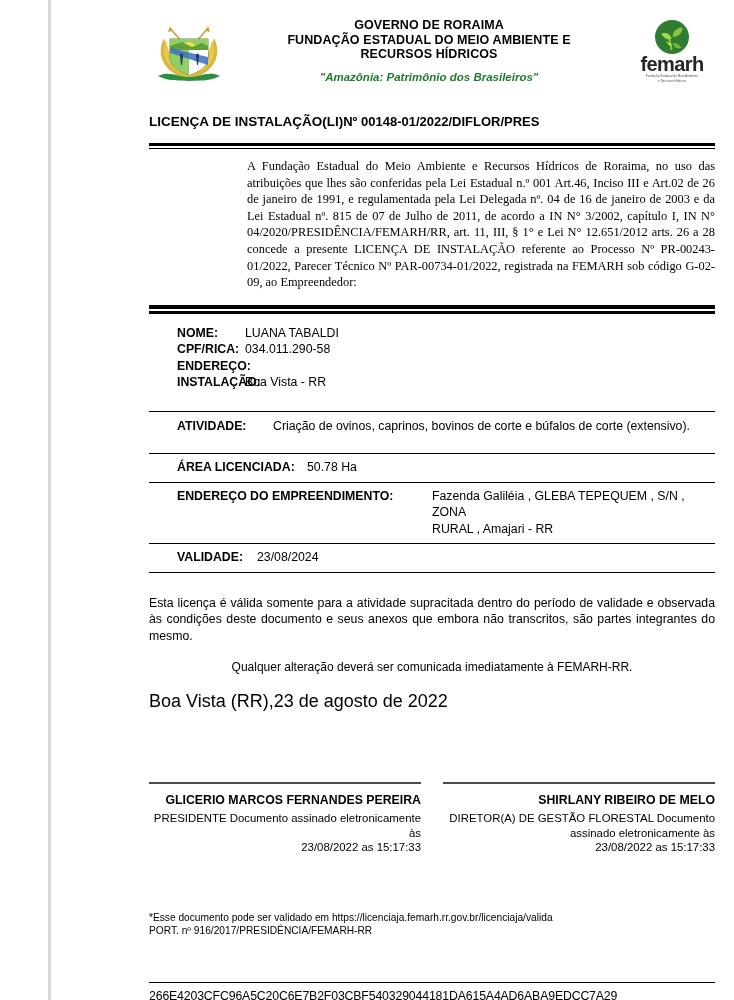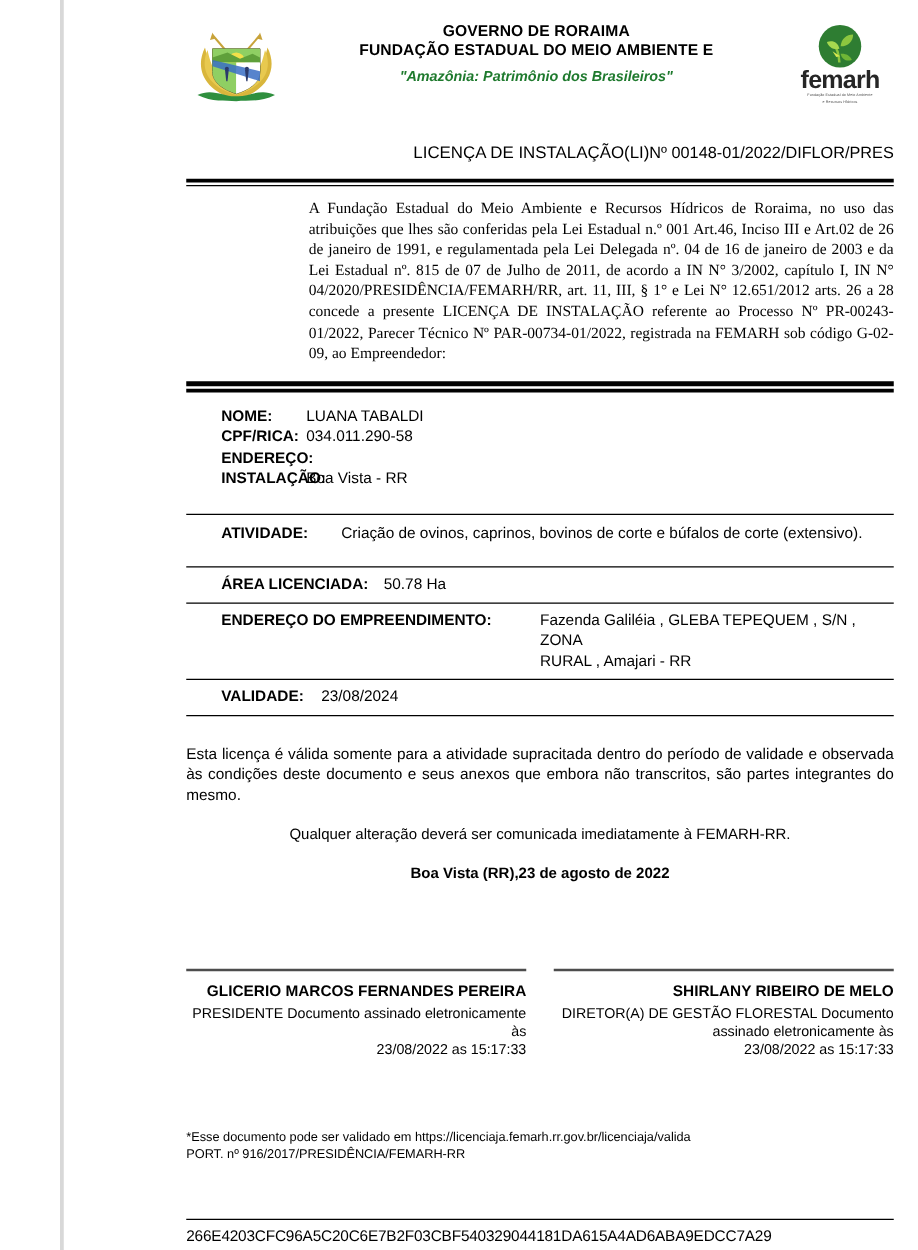--- a/index.html
+++ b/index.html
@@ -87,25 +87,25 @@
     color: #4a4a4a;
     line-height: 3.6px;
     text-align: center;
     letter-spacing: 0.1px;
     margin-top: 1px;
   }
 
   
   .title-row {
     display: flex;
-    justify-content: flex-end;
+    justify-content: flex-start;
     align-items: baseline;
     margin-top: 16px;
     font-size: 13.5px;
-    font-weight: normal;
+    font-weight: bold;
   }
   .title-row .doc-num { font-size: 13px; }
 
   
   .rule-double {
     margin-top: 14px;
     border-top: 3px solid #000;
     border-bottom: 1px solid #000;
     height: 2px;
   }
@@ -167,23 +167,23 @@
     line-height: 16.4px;
     text-align: justify;
   }
   .note-center {
     margin-top: 16px;
     text-align: center;
     font-size: 12px;
   }
   .note-right {
     margin-top: 17px;
-    text-align: center;
-    font-size: 12px;
-    font-weight: bold;
+    text-align: left;
+    font-size: 18px;
+    font-weight: normal;
   }
 
   
   .sig-area {
     margin-top: 70px;
     display: flex;
     justify-content: space-between;
   }
   .sig-col {
     width: 272px;
@@ -267,20 +267,21 @@
           <circle cx="45.5" cy="35" r="1.6" fill="#2b3a6b"></circle>
 
           <path d="M6 56 C18 50, 28 58, 37 57 C46 58, 56 50, 68 56
                    C56 62, 46 60, 37 61 C28 60, 18 62, 6 56 Z" fill="#2f8f3e"></path>
         </svg>
       </div>
 
       <div class="header-titles">
         <div class="org-line">GOVERNO DE RORAIMA</div>
         <div class="org-line">FUNDAÇÃO ESTADUAL DO MEIO AMBIENTE E</div>
+        <div class="org-line">RECURSOS HÍDRICOS</div>
         <div class="motto">"Amazônia: Patrimônio dos Brasileiros"</div>
       </div>
 
       <div class="femarh-logo">
         <svg width="36" height="36" viewBox="0 0 36 36" aria-hidden="true">
           <circle cx="18" cy="18" r="17" fill="#2e7d32"></circle>
           <path d="M17.5 31 C17 24, 16 20, 12 15" stroke="#8cc63f" stroke-width="2" fill="none"></path>
           <path d="M17.5 20 C13 21, 9 19, 7.5 14.5 C12.5 13, 16.5 15, 17.5 20 Z" fill="#a6d94f"></path>
           <path d="M18.5 18 C19 12, 23 8.5, 28.5 8.5 C28.5 14, 24.5 18, 18.5 18 Z" fill="#8cc63f"></path>
           <path d="M18.5 24 C22 23.5, 26 25, 27.5 29 C23 30.5, 19.5 28.5, 18.5 24 Z" fill="#6fb636"></path>

